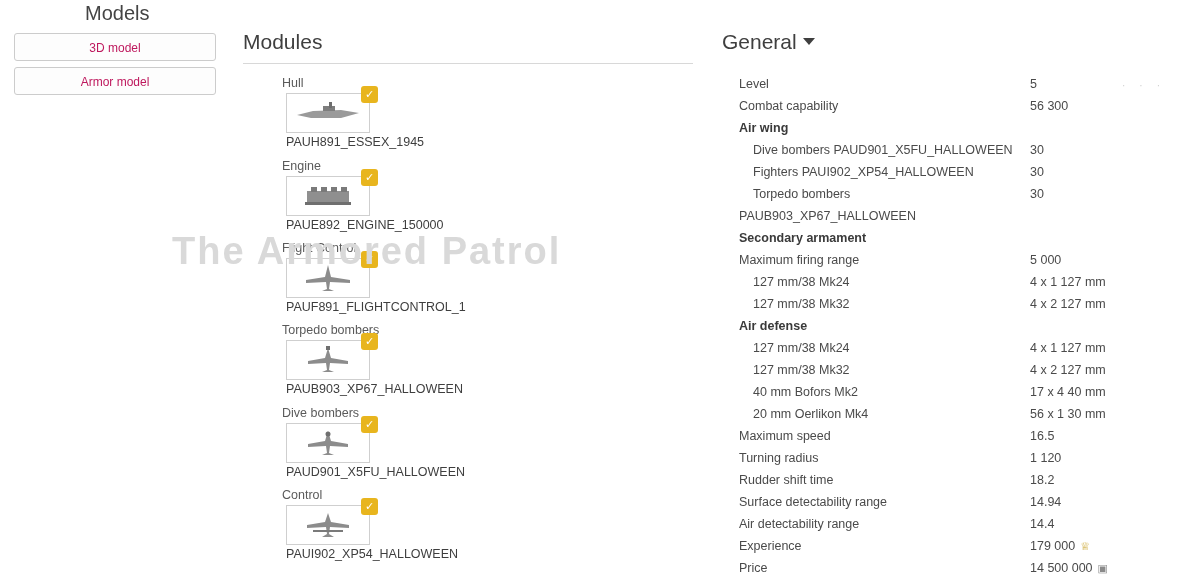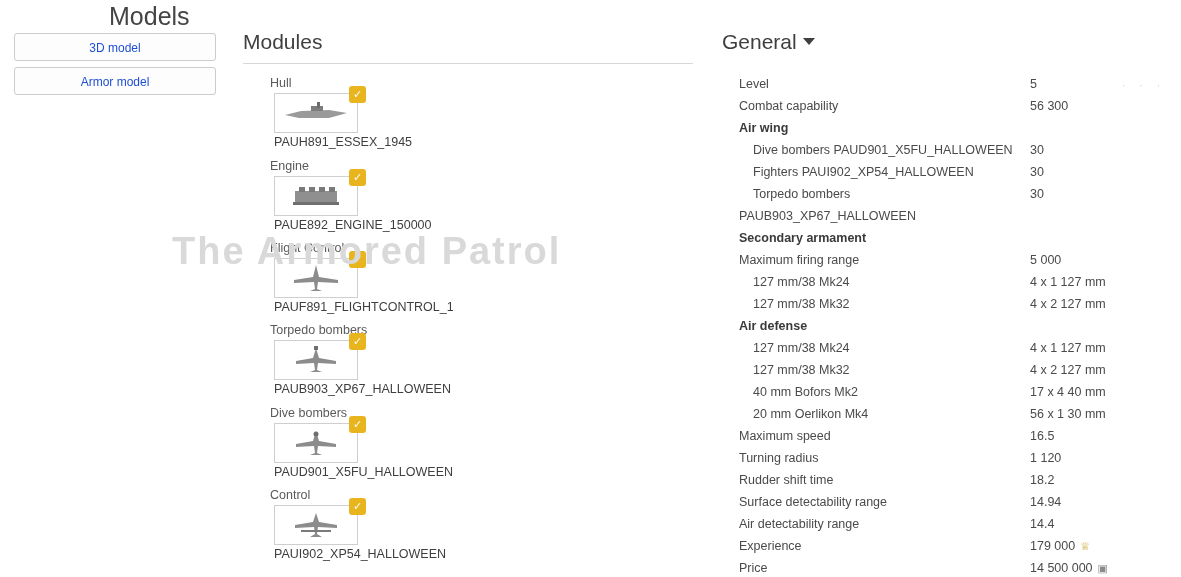--- a/index.html
+++ b/index.html
@@ -36,33 +36,32 @@
     position: absolute;
     left: 0;
     top: 0;
     width: 232px;
     height: 577px;
   }
   .models-title {
     position: absolute;
     left: 85px;
     top: 2px;
-    font-size: 25px;
+    font-size: 20px;
     color: #444;
-    margin-left: 24px;
   }
   .model-btn {
     position: absolute;
     left: 14px;
     width: 202px;
     height: 28px;
     line-height: 28px;
     text-align: center;
     font-size: 12px;
-    color: #1d4ed8;
+    color: #be185d;
     background: #fdfdfd;
     border: 1px solid #cccccc;
     border-radius: 3px;
     box-sizing: border-box;
     cursor: pointer;
   }
   .model-btn.b1 { top: 33px; }
   .model-btn.b2 { top: 67px; }
 
   
@@ -83,21 +82,21 @@
   .modules-rule {
     position: absolute;
     left: 3px;
     top: 63px;
     width: 450px;
     height: 1px;
     background: #d8d8d8;
   }
   .module-group {
     position: absolute;
-    left: 0;
+    left: 12px;
   }
   .module-label {
     font-size: 12.5px;
     color: #5a5a5a;
     margin-left: 30px;
     margin-bottom: 3px;
   }
   .module-card {
     position: relative;
     margin-left: 34px;

